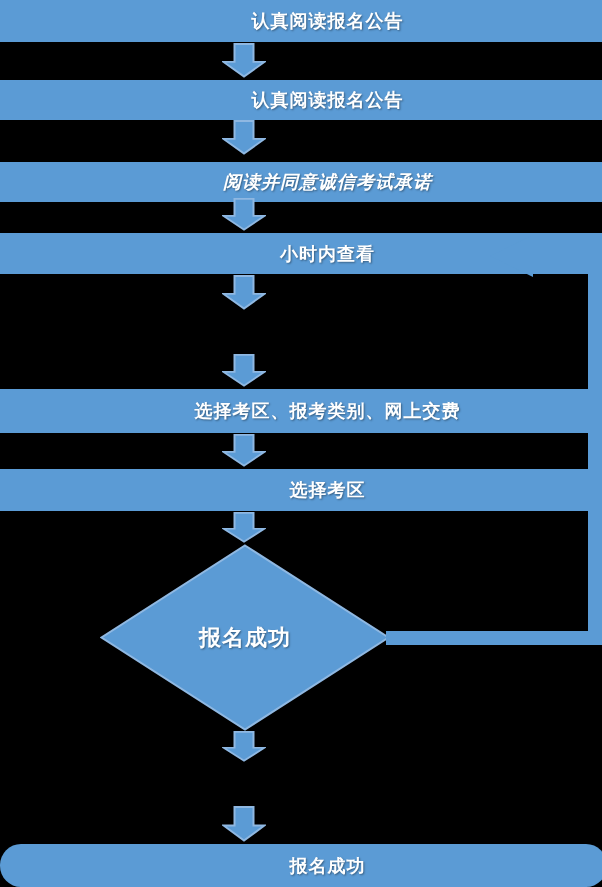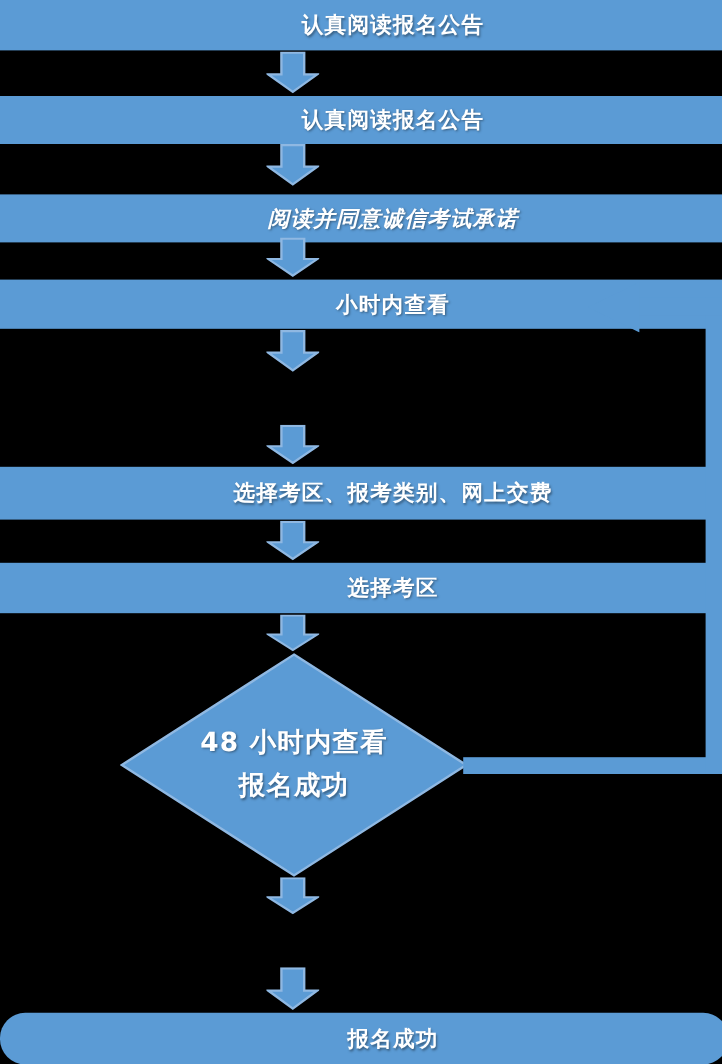--- a/index.html
+++ b/index.html
@@ -121,21 +121,20 @@
     </svg>
   <svg class="down-arrow" style="top:806px;" width="44" height="36" viewBox="0 0 44 37" preserveAspectRatio="none">
       <polygon points="12.5,1 31.5,1 31.5,20 42.5,20 22,35.5 1.5,20 12.5,20" fill="#5B9BD5" stroke="#8FB8E2" stroke-width="2"></polygon>
     </svg>
 
   <div class="diamond-wrap">
     <svg width="290" height="187" viewBox="0 0 290 187">
       <polygon points="145,1.5 288.5,93.5 145,185.5 1.5,93.5" fill="#5B9BD5" stroke="#8FB8E2" stroke-width="2"></polygon>
     </svg>
     <div class="diamond-text">
-      <div>48 小时内查看</div>
       <div>报名成功</div>
     </div>
   </div>
 
   <div class="conn conn-bottom-horizontal"></div>
   <div class="conn conn-vertical"></div>
   <div class="conn conn-top-horizontal"></div>
   <svg class="conn-arrowhead" width="43" height="42" viewBox="0 0 43 42">
     <polygon points="0,21 43,0 43,42" fill="#5B9BD5"></polygon>
   </svg>

